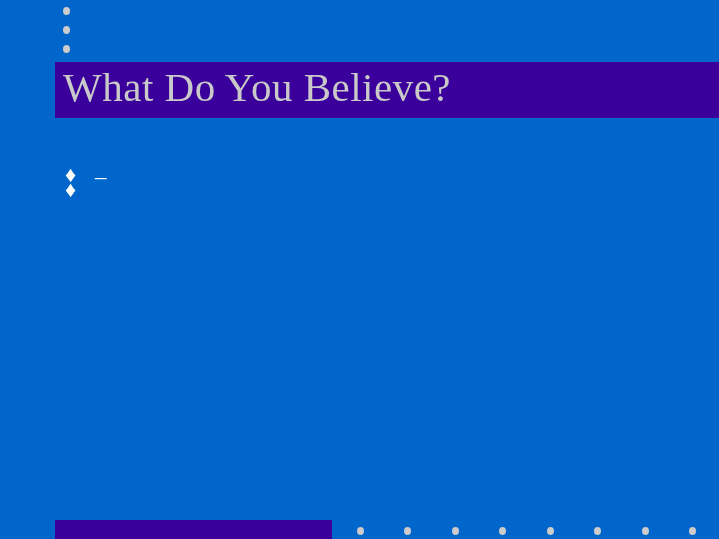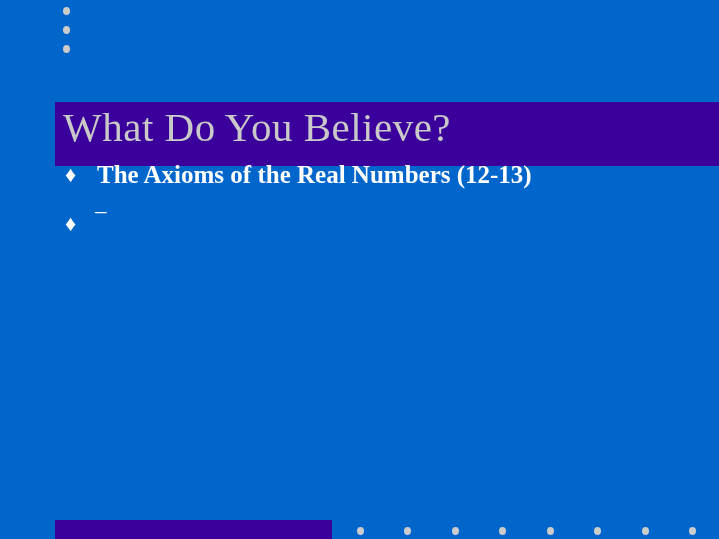--- a/index.html
+++ b/index.html
@@ -27,23 +27,22 @@
   #dot-top-1 { left: 63px; top: 7px; }
   #dot-top-2 { left: 63px; top: 26px; }
   #dot-top-3 { left: 63px; top: 45px; }
 
   
   #title-band {
     position: absolute;
     left: 55px;
     top: 62px;
     width: 664px;
-    height: 64px;
+    height: 56px;
     background: #3B009B;
-    margin-top: 40px;
   }
   #title-text {
     position: absolute;
     left: 8px;
     top: -3px;
     color: #C9C9C9;
     font-size: 41px;
     line-height: 56px;
     letter-spacing: 0.5px;
     white-space: nowrap;
@@ -122,21 +121,20 @@
   <div id="dot-top-3" class="deco-dot"></div>
 
   <div id="title-band">
     <div id="title-text">What Do You Believe?</div>
   </div>
 
   <div id="body">
 
     <div class="bullet-l1">
       <span class="marker">♦</span>
-      <span>The Axioms of the Real Numbers (12-13)</span>
     </div>
 
     <div class="bullet-l2">
       <span class="marker">–</span>
     </div>
 
     <div class="gap"></div>
 
     <div class="bullet-l1">
       <span class="marker">♦</span>

